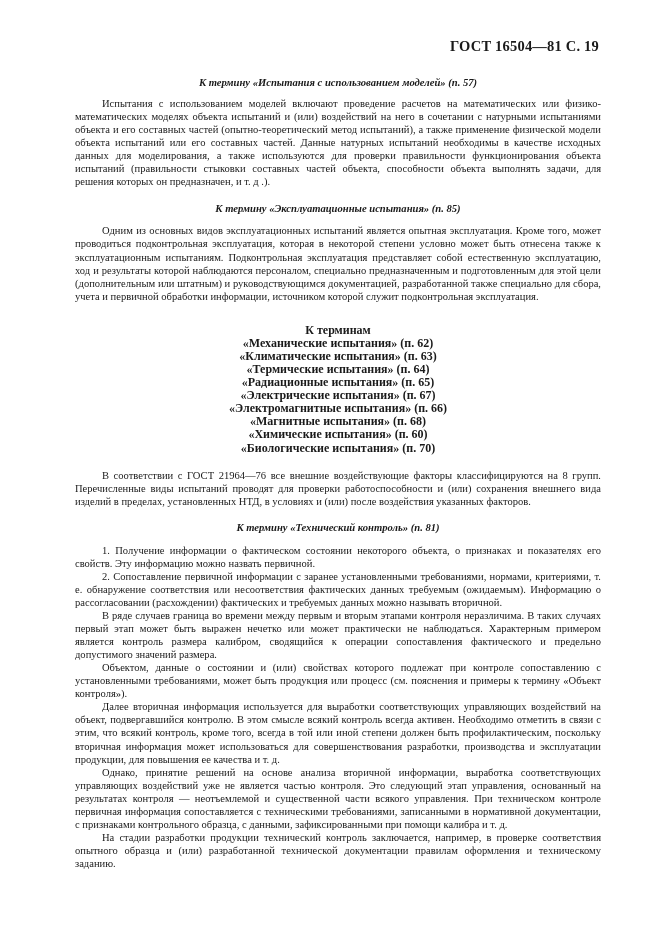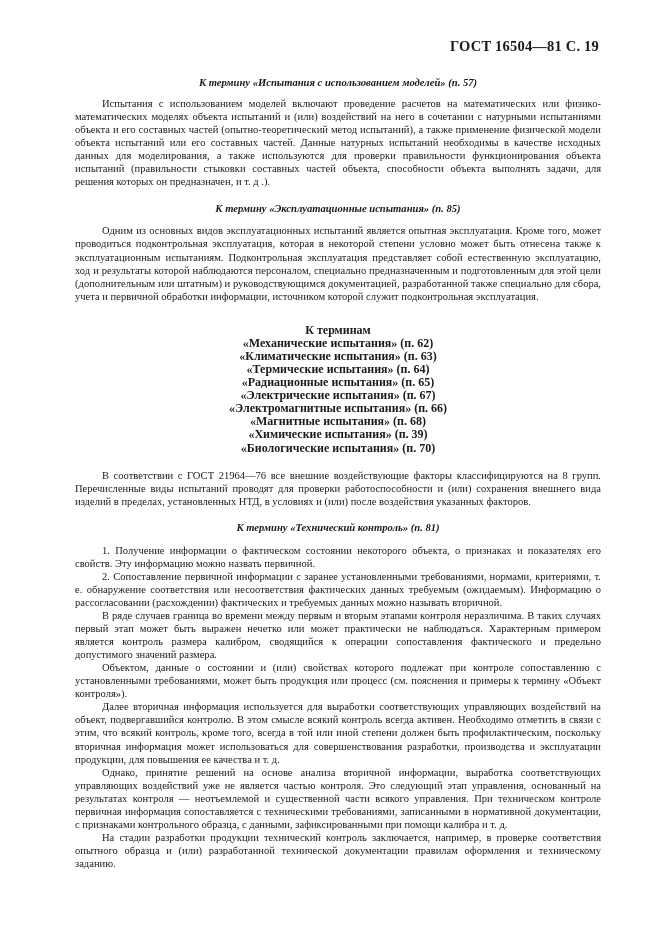--- a/index.html
+++ b/index.html
@@ -38,21 +38,21 @@
     <section>
       <div class="terms-block gap-terms">
         <span class="term-line">К терминам</span>
         <span class="term-line">«Механические испытания» (п. 62)</span>
         <span class="term-line">«Климатические испытания» (п. 63)</span>
         <span class="term-line">«Термические испытания» (п. 64)</span>
         <span class="term-line">«Радиационные испытания» (п. 65)</span>
         <span class="term-line">«Электрические испытания» (п. 67)</span>
         <span class="term-line">«Электромагнитные испытания» (п. 66)</span>
         <span class="term-line">«Магнитные испытания» (п. 68)</span>
-        <span class="term-line">«Химические испытания» (п. 39)</span>
+        <span class="term-line">«Химические испытания» (п. 60)</span>
         <span class="term-line">«Биологические испытания» (п. 70)</span>
       </div>
       <p class="para after-terms">В соответствии с ГОСТ 21964—76 все внешние воздействующие факторы классифицируются на 8 групп. Перечисленные виды испытаний проводят для проверки работоспособности и (или) сохранения внешнего вида изделий в пределах, установленных НТД, в условиях и (или) после воздействия указанных факторов.</p>
     </section>
 
     <section>
       <p class="heading gap3">К термину «Технический контроль» (п. 81)</p>
       <p class="para">1. Получение информации о фактическом состоянии некоторого объекта, о признаках и показателях его свойств. Эту информацию можно назвать первичной.</p>
       <p class="para">2. Сопоставление первичной информации с заранее установленными требованиями, нормами, критериями, т. е. обнаружение соответствия или несоответствия фактических данных требуемым (ожидаемым). Информацию о рассогласовании (расхождении) фактических и требуемых данных можно называть вторичной.</p>
       <p class="para">В ряде случаев граница во времени между первым и вторым этапами контроля неразличима. В таких случаях первый этап может быть выражен нечетко или может практически не наблюдаться. Характерным примером является контроль размера калибром, сводящийся к операции сопоставления фактического и предельно допустимого значений размера.</p>

